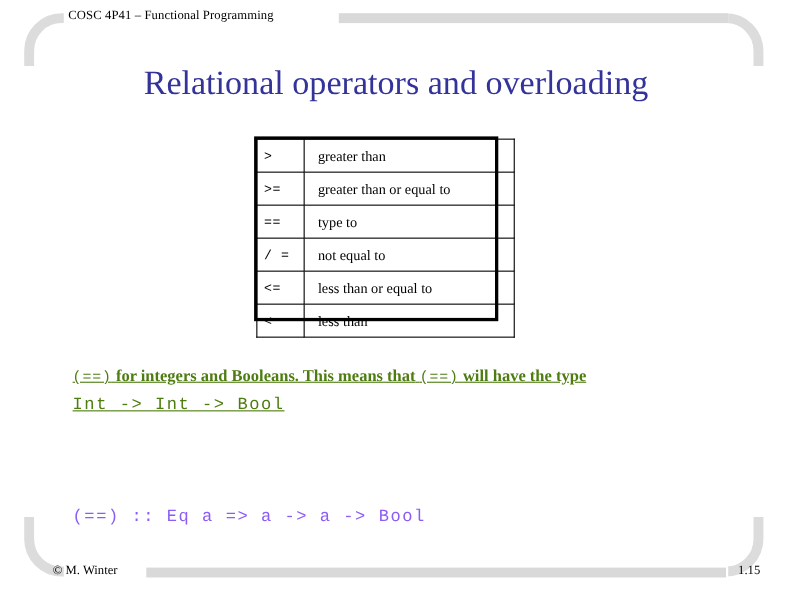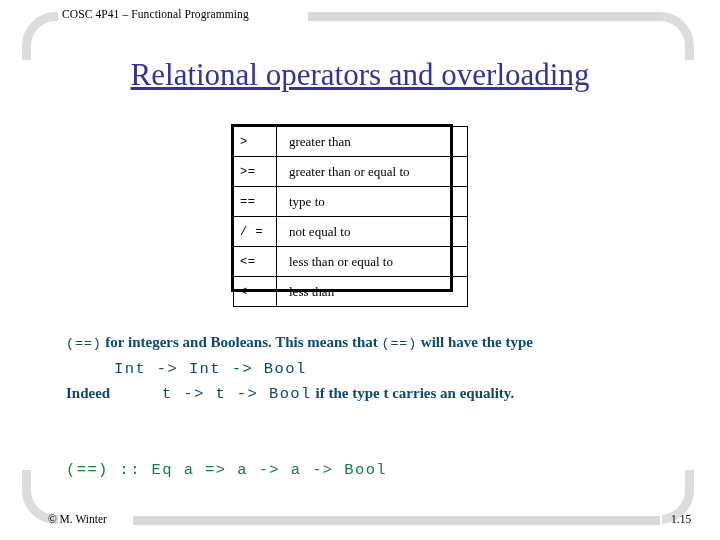--- a/index.html
+++ b/index.html
@@ -73,21 +73,20 @@
   .title {
     position: absolute;
     left: 0;
     top: 57px;
     width: 720px;
     text-align: center;
     font-size: 31px;
     color: #333399;
     font-family: "Liberation Serif", "DejaVu Serif", serif;
     white-space: nowrap;
-    text-decoration: underline;
   }
 
   
   .op-table {
     position: absolute;
     left: 233px;
     top: 126px;
     border-collapse: collapse;
     background: #ffffff;
   }
@@ -127,48 +126,48 @@
   
   .body-block {
     position: absolute;
     left: 66px;
     top: 330px;
     width: 600px;
   }
   .line {
     font-size: 14.5px;
     line-height: 24px;
-    color: #0c4a6e;
-    white-space: nowrap;
+    color: #4d7c0f;
+    white-space: nowrap;
+    text-decoration: underline;
   }
   .ser-b {
     font-family: "Liberation Serif", "DejaVu Serif", serif;
     font-weight: bold;
     font-size: 15px;
   }
   .mono {
     font-family: "Liberation Mono", "DejaVu Sans Mono", monospace;
     font-size: 13.5px;
     letter-spacing: 0.8px;
   }
   .mono-big {
     font-family: "Liberation Mono", "DejaVu Sans Mono", monospace;
     font-size: 15.5px;
     letter-spacing: 1.4px;
-    margin-left: 48px;
   }
 
   .code-final {
     position: absolute;
     left: 66px;
     top: 461px;
     font-family: "Liberation Mono", "DejaVu Sans Mono", monospace;
     font-size: 15.5px;
     letter-spacing: 1.4px;
-    color: #15803d;
+    color: #8b5cf6;
     white-space: nowrap;
   }
 
   
   .footer-left {
     position: absolute;
     left: 48px;
     top: 513px;
     font-size: 11.5px;
     color: #000000;
@@ -236,21 +235,20 @@
     </tbody>
   </table>
   <div class="op-table-outer"></div>
 
   <div class="body-block">
     <div class="line"><span class="mono">(==)</span><span class="ser-b">&nbsp;</span><span class="ser-b">for integers and Booleans. This means that</span><span class="ser-b">&nbsp;</span><span class="mono">(==)</span><span class="ser-b">&nbsp;</span><span class="ser-b">will have the type</span></div>
 
     <div class="line"><span class="mono-big">Int -&gt; Int -&gt; Bool</span></div>
 
 
-    <div class="line"><span class="ser-b">Indeed</span><span class="ser-b">&nbsp;</span><span class="mono-big">t -&gt; t -&gt; Bool</span><span class="ser-b">&nbsp;</span><span class="ser-b">if the type t carries an equality.</span></div>
   </div>
 
   <div class="code-final">(==) :: Eq a =&gt; a -&gt; a -&gt; Bool</div>
 
   <div class="footer-left">© M. Winter</div>
   <div class="footer-bar"></div>
   <div class="footer-right">1.15</div>
 
 </div>
 

